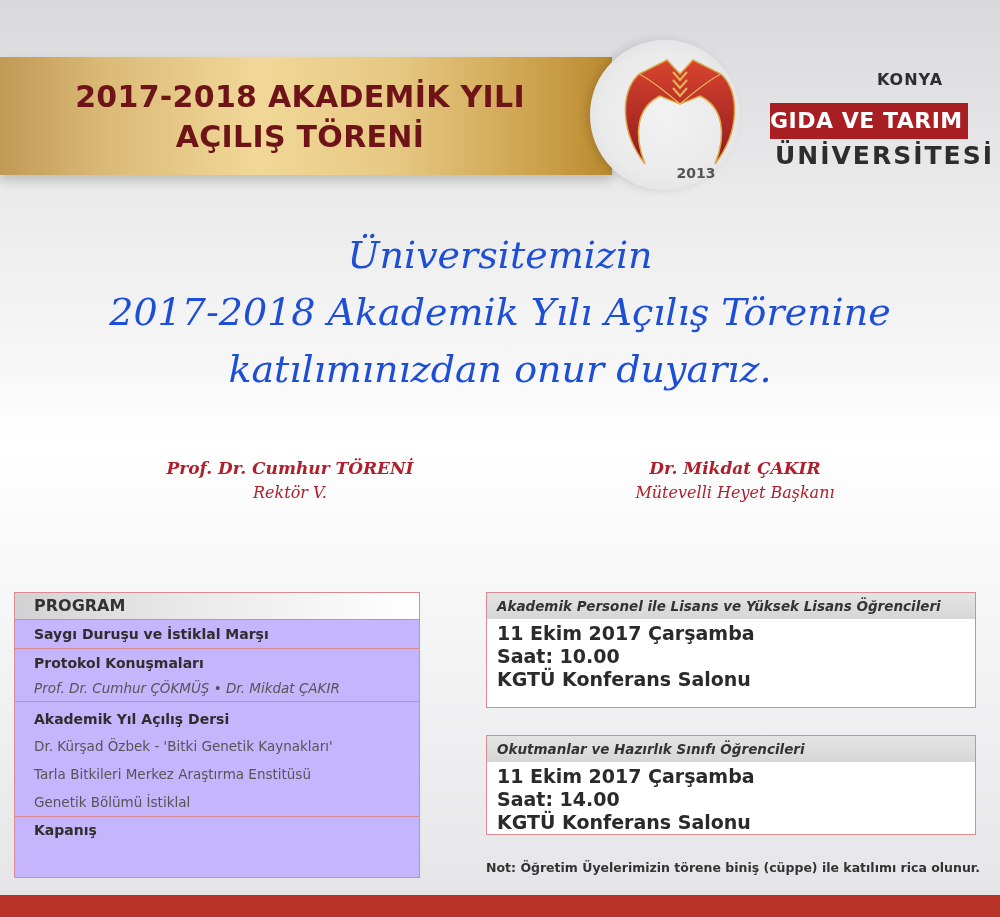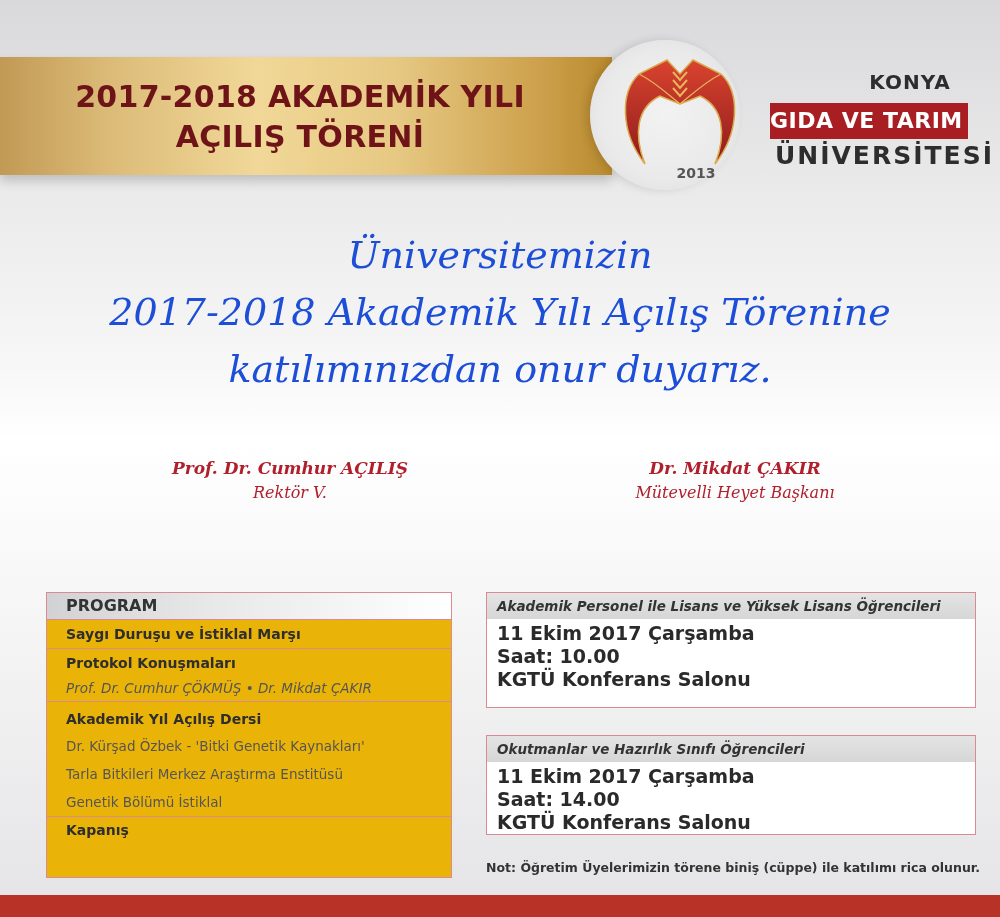--- a/index.html
+++ b/index.html
@@ -23,42 +23,42 @@
     position: absolute; left: 590px; top: 40px; width: 150px; height: 150px;
     border-radius: 50%;
     background: radial-gradient(circle at 50% 50%, #f2f2f3 0%, #eaeaeb 60%, #d9d9db 100%);
     box-shadow: -4px 0 8px rgba(0,0,0,0.12);
   }
   .logo-svg { position: absolute; left: 615px; top: 52px; width: 130px; height: 130px; }
   .logo-year {
     position: absolute; left: 676px; top: 165px; width: 40px; text-align: center;
     font-size: 14px; font-weight: bold; color: #555;
   }
-  .uni-line1 { position: absolute; left: 860px; top: 70px; width: 100px; text-align: center; font-size: 20px; font-weight: bold; color: #2d2d2d; letter-spacing: 1px; }
+  .uni-line1 { position: absolute; left: 860px; top: 70px; width: 100px; text-align: center; font-size: 16px; font-weight: bold; color: #2d2d2d; letter-spacing: 1px; }
   .uni-line2 {
     position: absolute; left: 770px; top: 103px; width: 198px; height: 36px;
     background: #a81e22; color: #fff; font-size: 22px; font-weight: bold;
     text-align: left; line-height: 36px; letter-spacing: 0.5px;
   }
   .uni-line3 { position: absolute; left: 775px; top: 141px; width: 190px; text-align: center; font-size: 25px; font-weight: bold; color: #2d2d2d; letter-spacing: 2px; }
 
   .invite {
     position: absolute; left: 0; top: 227px; width: 1000px; text-align: center;
     font-family: "DejaVu Serif", "Liberation Serif", serif; font-style: italic;
     color: #1d4ed8; font-size: 38px; line-height: 57px;
   }
   .sign { position: absolute; top: 455px; text-align: center; font-family: "DejaVu Serif", "Liberation Serif", serif; font-style: italic; color: #b0202c; }
   .sign .name { font-weight: bold; font-size: 17px; line-height: 26px; }
   .sign .role { font-size: 16px; line-height: 24px; }
   .sign-left { left: 130px; width: 320px; }
   .sign-right { left: 575px; width: 320px; }
 
   .program {
-    position: absolute; left: 46px; top: 592px; width: 406px; height: 286px;
-    border: 1px solid #d98a93; background: #eab308; box-sizing: border-box;
+    position: absolute; left: 14px; top: 592px; width: 406px; height: 286px;
+    border: 1px solid #d98a93; background: #c4b5fd; box-sizing: border-box;
   }
   .program .head {
     height: 26px; line-height: 26px; padding-left: 19px;
     background: linear-gradient(to right, #d2d2d4 0%, #e8e8e9 40%, #ffffff 100%);
     font-size: 16px; font-weight: bold; color: #333; border-bottom: 1px solid #d98a93;
   }
   .prow { border-bottom: 1px solid #d98a93; padding-left: 19px; }
   .prow:last-child { border-bottom: none; }
   .ptitle { font-size: 14px; font-weight: bold; color: #2e2e2e; line-height: 28px; }
   .psub { font-size: 13.5px; color: #555; line-height: 28px; }
@@ -108,21 +108,21 @@
 <div class="uni-line2">GIDA VE TARIM</div>
 <div class="uni-line3">ÜNİVERSİTESİ</div>
 
 <div class="invite">
   <div>Üniversitemizin</div>
   <div>2017-2018 Akademik Yılı Açılış Törenine</div>
   <div>katılımınızdan onur duyarız.</div>
 </div>
 
 <div class="sign sign-left">
-  <div class="name">Prof. Dr. Cumhur AÇILIŞ</div>
+  <div class="name">Prof. Dr. Cumhur TÖRENİ</div>
   <div class="role">Rektör V.</div>
 </div>
 <div class="sign sign-right">
   <div class="name">Dr. Mikdat ÇAKIR</div>
   <div class="role">Mütevelli Heyet Başkanı</div>
 </div>
 
 <div class="program">
   <div class="head">PROGRAM</div>
   <div class="prow">

